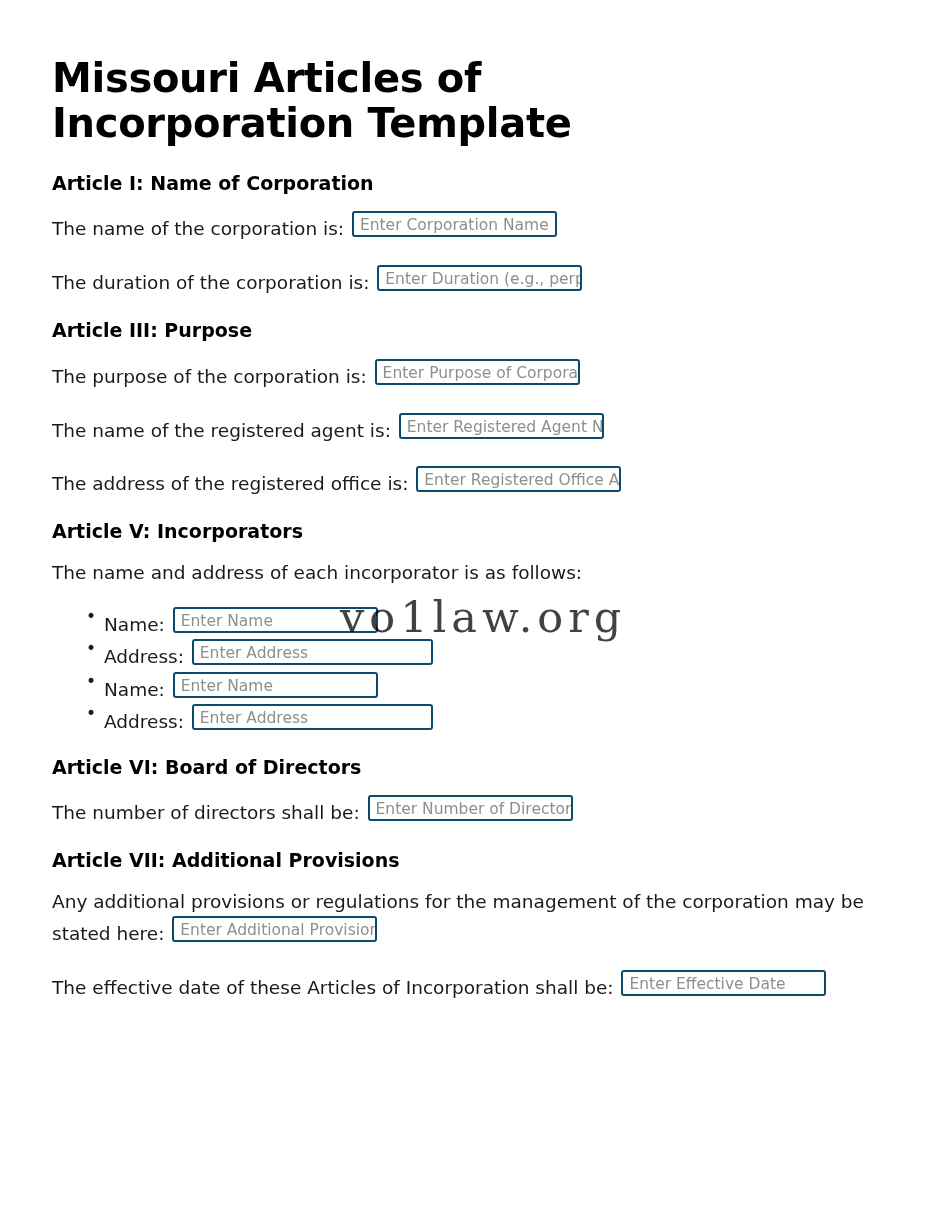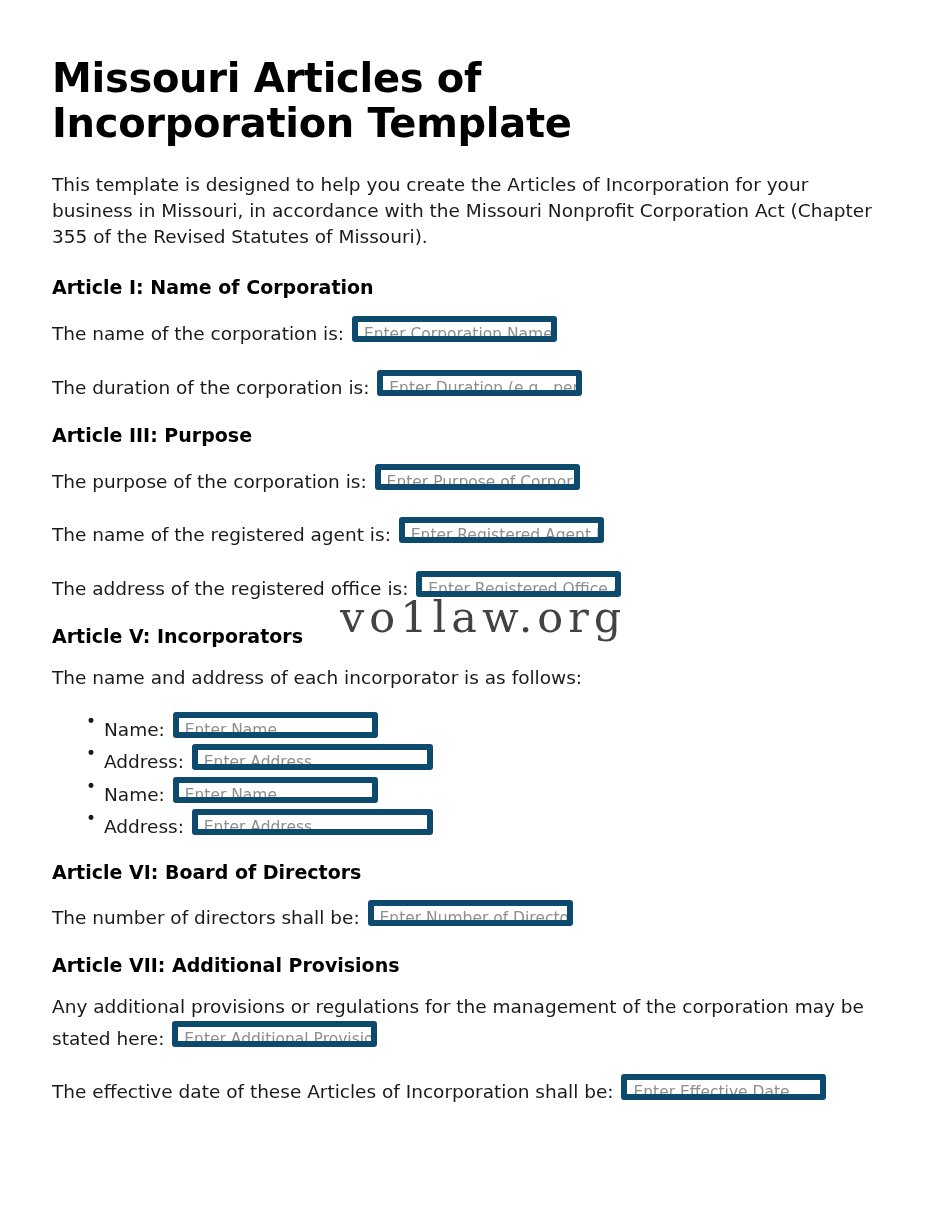--- a/index.html
+++ b/index.html
@@ -55,21 +55,21 @@
     color: #1a1a1a;
     max-width: 845px;
   }
   p.article-body.tight {
     margin-bottom: 20px;
   }
 
   .field {
     display: inline-block;
     vertical-align: baseline;
-    border: 6px solid #0c4a6e;
+    border: 2px solid #0c4a6e;
     border-radius: 3px;
     background: #ffffff;
     color: #8e8e8e;
     font-size: 15.5px;
     font-family: "DejaVu Sans", "Liberation Sans", sans-serif;
     padding: 3px 5px 4px 6px;
     margin: 0 0 -2px 2px;
     white-space: nowrap;
     overflow: hidden;
     text-overflow: clip;
@@ -131,21 +131,20 @@
     mix-blend-mode: multiply;
   }
 </style>
 </head>
 <body>
 
 <div class="page">
 
   <h1 class="doc-title">Missouri Articles of Incorporation Template</h1>
 
-  <p class="intro">This template is designed to help you create the Articles of Incorporation for your business in Missouri, in accordance with the Missouri Nonprofit Corporation Act (Chapter 355 of the Revised Statutes of Missouri).</p>
 
   <h2 class="article-heading">Article I: Name of Corporation</h2>
   <p class="article-body">
     <span>The name of the corporation is:</span>
     <span class="field w-corp-name">Enter Corporation Name</span>
   </p>
 
   <p class="article-body">
     <span>The duration of the corporation is:</span>
     <span class="field w-duration">Enter Duration (e.g., perpetual)</span>

